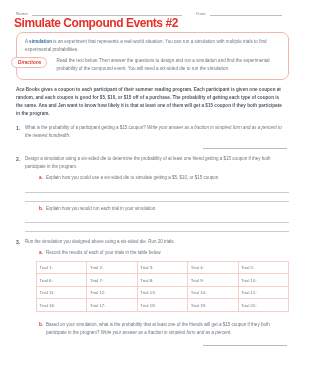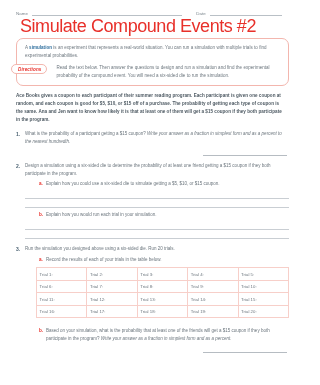--- a/index.html
+++ b/index.html
@@ -37,23 +37,23 @@
   .nd-rule {
     border-bottom: 0.7px solid #b9c0c6;
     height: 5px;
   }
   .nd-rule.name { width: 150px; }
   .nd-rule.date { width: 72px; }
   .nd-gap { flex: 0 0 6px; }
 
   
   .title {
-    margin: 1px 0 0 20px;
-    font-size: 18px;
-    font-weight: normal;
+    margin: 1px 0 0 14px;
+    font-size: 12px;
+    font-weight: bold;
     color: #e8302a;
     letter-spacing: -0.45px;
     line-height: 1.08;
     white-space: nowrap;
   }
 
   
   .dir-card {
     position: relative;
     margin: 2px 12px 0 16px;

